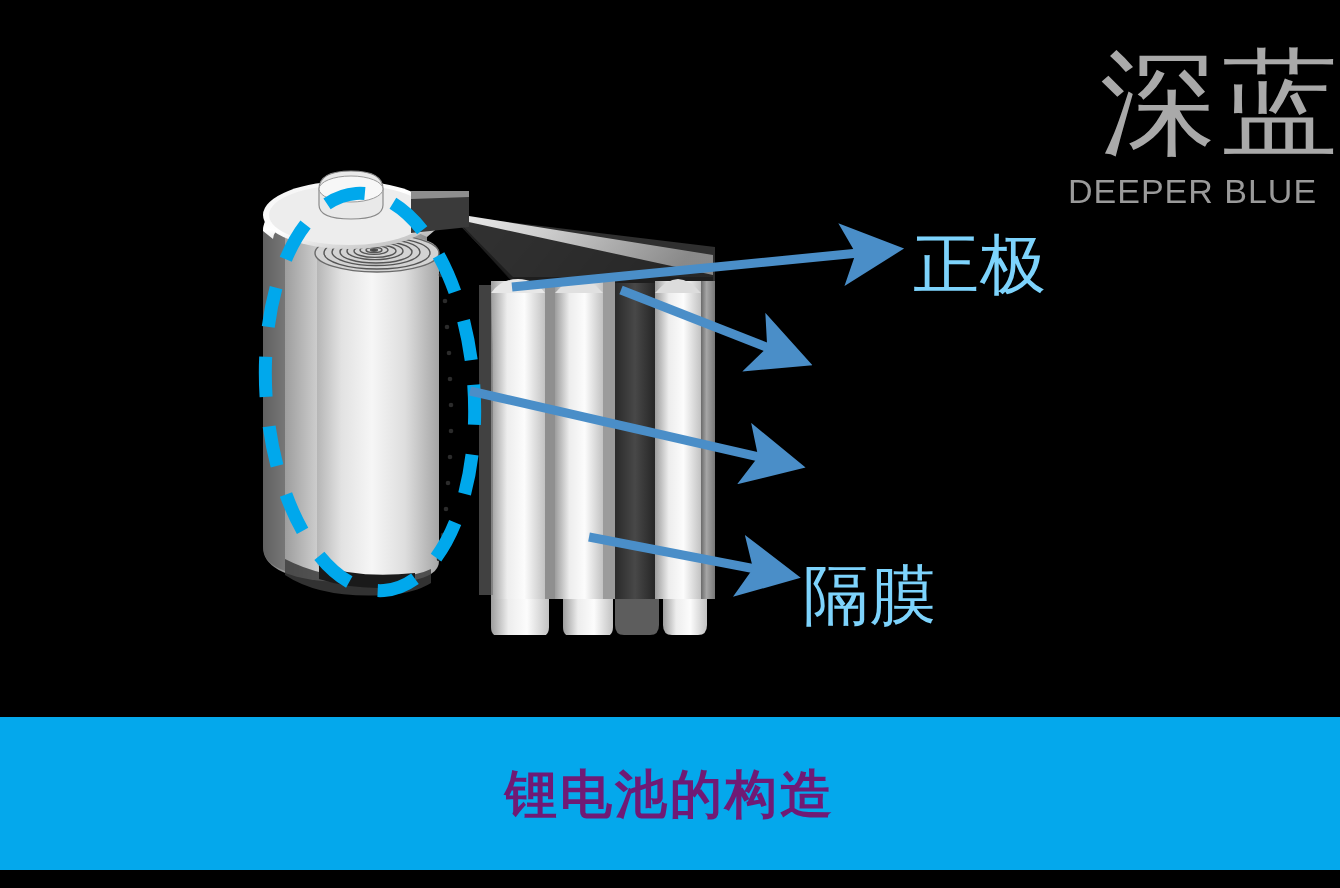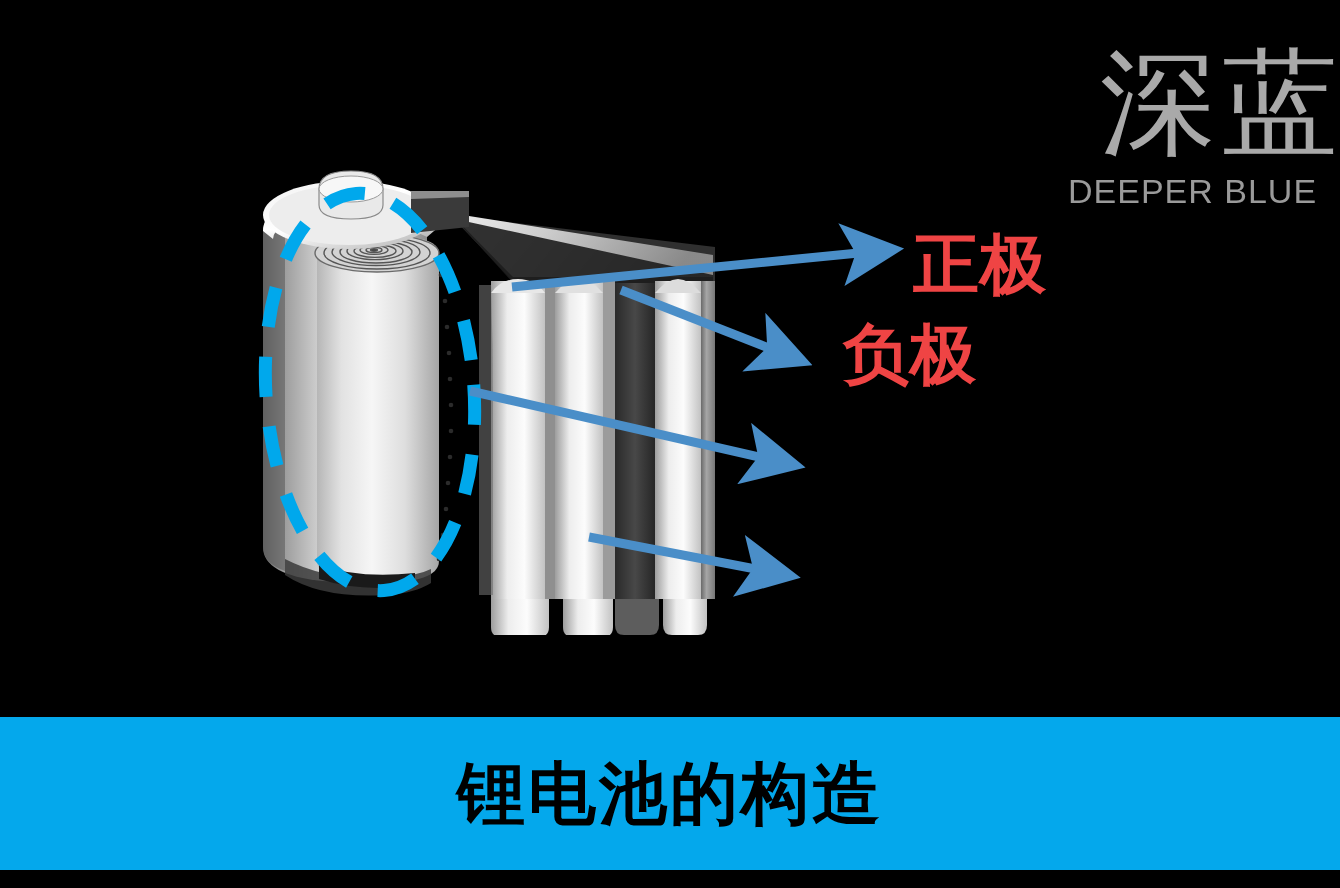--- a/index.html
+++ b/index.html
@@ -26,38 +26,38 @@
   #illustration svg{display:block;}
 
   
   #highlight{position:absolute;left:258px;top:185px;width:225px;height:415px;pointer-events:none;}
 
   
   #arrows{position:absolute;left:0;top:0;width:1340px;height:888px;pointer-events:none;}
 
   
   .callout{
-    position:absolute;color:#ef4444;font-weight:700;
+    position:absolute;color:#7dd3fc;font-weight:400;
     font-family:"DejaVu Sans",sans-serif;
     white-space:nowrap;letter-spacing:1px;line-height:1;
   }
   #label-cathode{left:913px;top:232px;font-size:66px;}
   #label-anode{left:843px;top:322px;font-size:66px;}
   #label-electrolyte{left:826px;top:430px;font-size:66px;}
   #label-separator{left:803px;top:563px;font-size:66px;}
 
   
   #caption-bar{
     position:absolute;left:0px;top:717px;width:1340px;height:158px;
     background:#04a8ec;box-sizing:border-box;
     border-bottom:5px solid #000;
     display:flex;align-items:center;justify-content:center;
   }
   #caption-text{
-    color:#000000;font-size:68px;font-weight:700;letter-spacing:3px;
+    color:#701a75;font-size:52px;font-weight:700;letter-spacing:3px;
     font-family:"DejaVu Sans",sans-serif;line-height:1;white-space:nowrap;
   }
 </style>
 </head>
 <body>
 
 <div id="stage">
 
   <div id="logo">
     <div class="cjk">深蓝</div>
@@ -197,19 +197,19 @@
         <path d="M0,0 L7,3.5 L0,7 L1.6,3.5 z" fill="#4a8ec8"></path>
       </marker>
     </defs>
     <line x1="512" y1="287" x2="879" y2="251" stroke="#4a8ec8" stroke-width="9" marker-end="url(#ah)"></line>
     <line x1="621" y1="290" x2="789" y2="356" stroke="#4a8ec8" stroke-width="9" marker-end="url(#ah)"></line>
     <line x1="470" y1="391" x2="781" y2="462" stroke="#4a8ec8" stroke-width="9" marker-end="url(#ah)"></line>
     <line x1="589" y1="537" x2="776" y2="573" stroke="#4a8ec8" stroke-width="9" marker-end="url(#ah)"></line>
   </svg>
 
   <div class="callout" id="label-cathode">正极</div>
-  <div class="callout" id="label-anode">负极</div>
+  <div class="callout" id="label-separator">隔膜</div>
 
   <div id="caption-bar">
     <div id="caption-text">锂电池的构造</div>
   </div>
 
 </div>
 
 </body></html>

